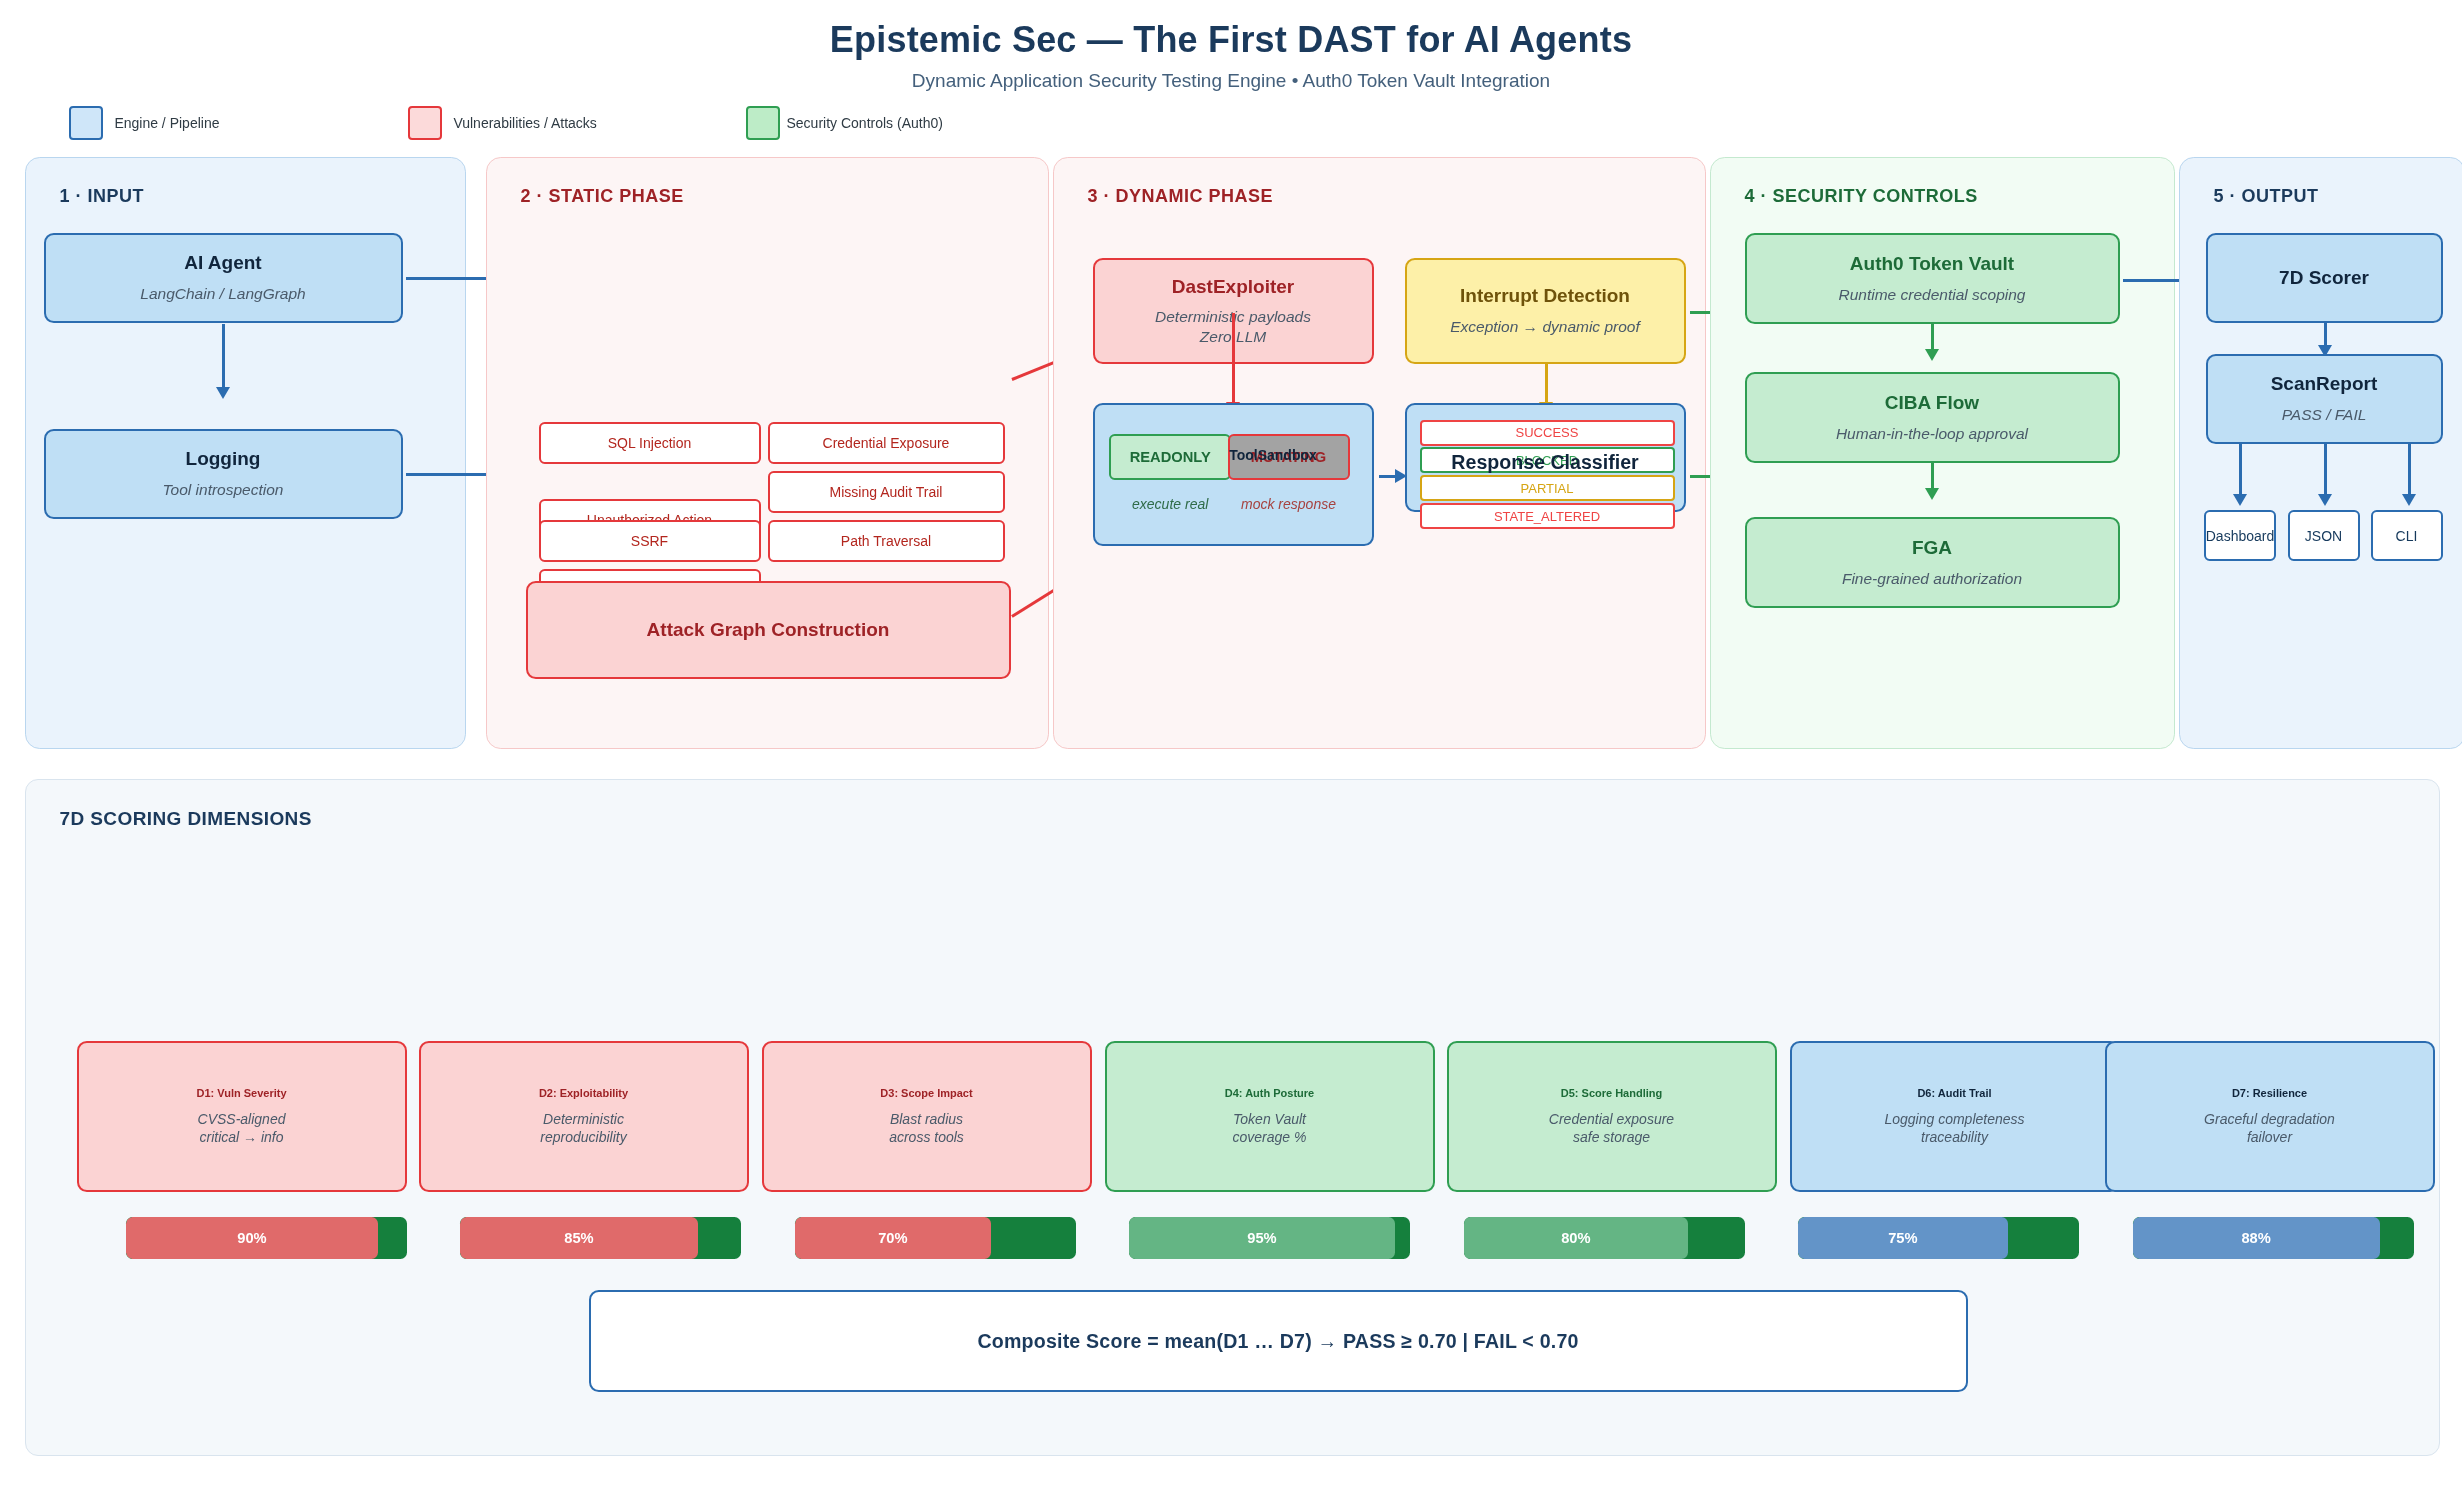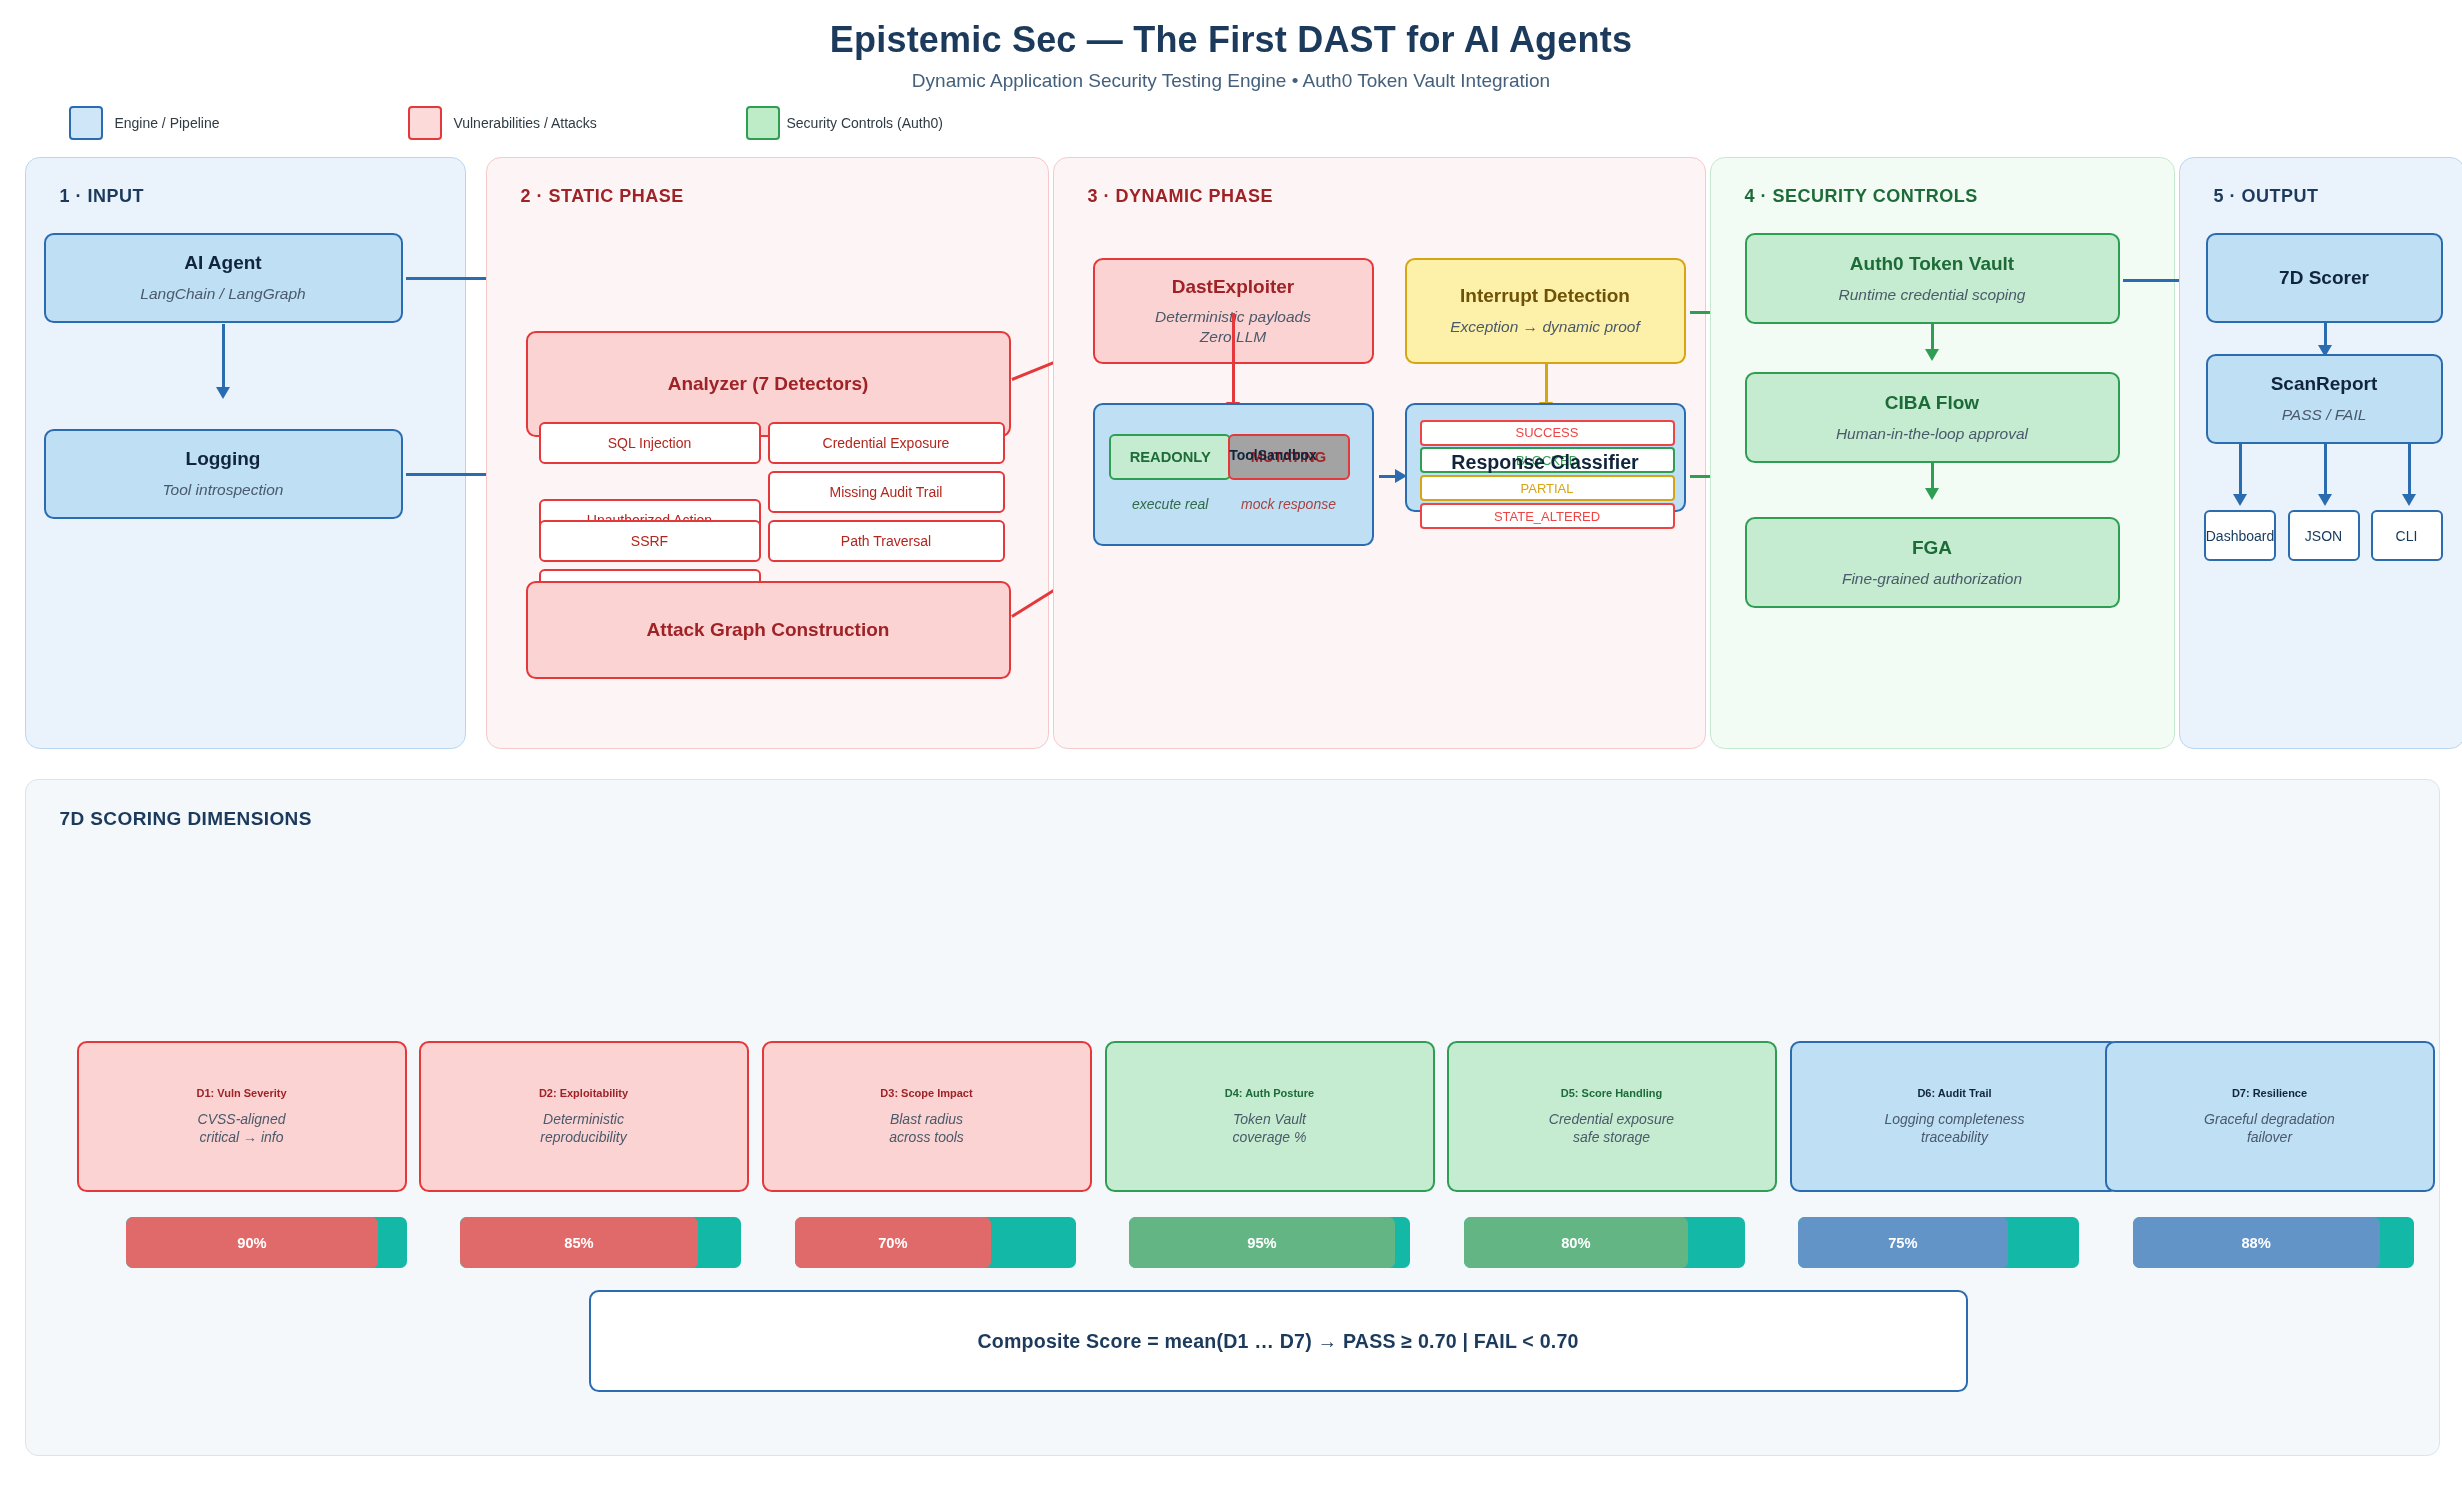--- a/index.html
+++ b/index.html
@@ -123,21 +123,21 @@
   .dim-card .d-title { font-size:11px; font-weight:bold;text-align:center; }
   .dim-card .d-sub { font-size:14px; font-style:italic; color:#4a5a6a; margin-top:11.4px; line-height:1.3; }
   .d-red   { background:#fbd3d3; border-color:#e5383b; }
   .d-red   .d-title { color:#9e2226; }
   .d-green { background:#c5ecd0; border-color:#2f9e52; }
   .d-green .d-title { color:#1d6b38; }
   .d-blue  { background:#bfdff5; border-color:#2b6cb0; }
   .d-blue  .d-title { color:#10253c; }
 
   .bar-track {
-    position:absolute; top:437px; height:51px; background:#14b8a6;
+    position:absolute; top:437px; height:42px; background:#15803d;
     border-radius:6.5px; overflow:hidden;
   }
   .bar-fill {
     height:100%; border-radius:6.5px; display:flex; align-items:center; justify-content:center;
     color:#ffffff; font-size:14.7px; font-weight:bold;
   }
   .f-red   { background:#e06a6a; }
   .f-green { background:#64b584; }
   .f-blue  { background:#6394c8; }
 
@@ -188,23 +188,20 @@
       <div class="n-sub">Tool introspection</div>
     </div>
 
     <div class="arrow-h ar-blue" style="left:380px; top:119px; width:91px;"></div>
     <div class="arrow-h ar-blue" style="left:380px; top:315px; width:91px;"></div>
   </div>
 
   <div class="panel p-red" id="panel2">
     <div class="panel-title t-red">2 · STATIC PHASE</div>
 
-    <div class="node n-red" style="left:39px; top:173px; width:485px; height:106px;">
-      <div class="n-title">Analyzer  (7 Detectors)</div>
-    </div>
 
     <div class="chip" style="left:52px;  top:264px; width:222px; height:42px;">SQL Injection</div>
     <div class="chip" style="left:281px; top:264px; width:237px; height:42px;">Credential Exposure</div>
     <div class="chip" style="left:52px;  top:313px; width:222px; height:42px;margin-top:28px;">Unauthorized Action</div>
     <div class="chip" style="left:281px; top:313px; width:237px; height:42px;">Missing Audit Trail</div>
     <div class="chip" style="left:52px;  top:362px; width:222px; height:42px;">SSRF</div>
     <div class="chip" style="left:281px; top:362px; width:237px; height:42px;">Path Traversal</div>
     <div class="chip" style="left:52px;  top:411px; width:222px; height:42px;">Command Injection</div>
 
     <div class="node n-red" style="left:39px; top:423px; width:485px; height:98px;">

